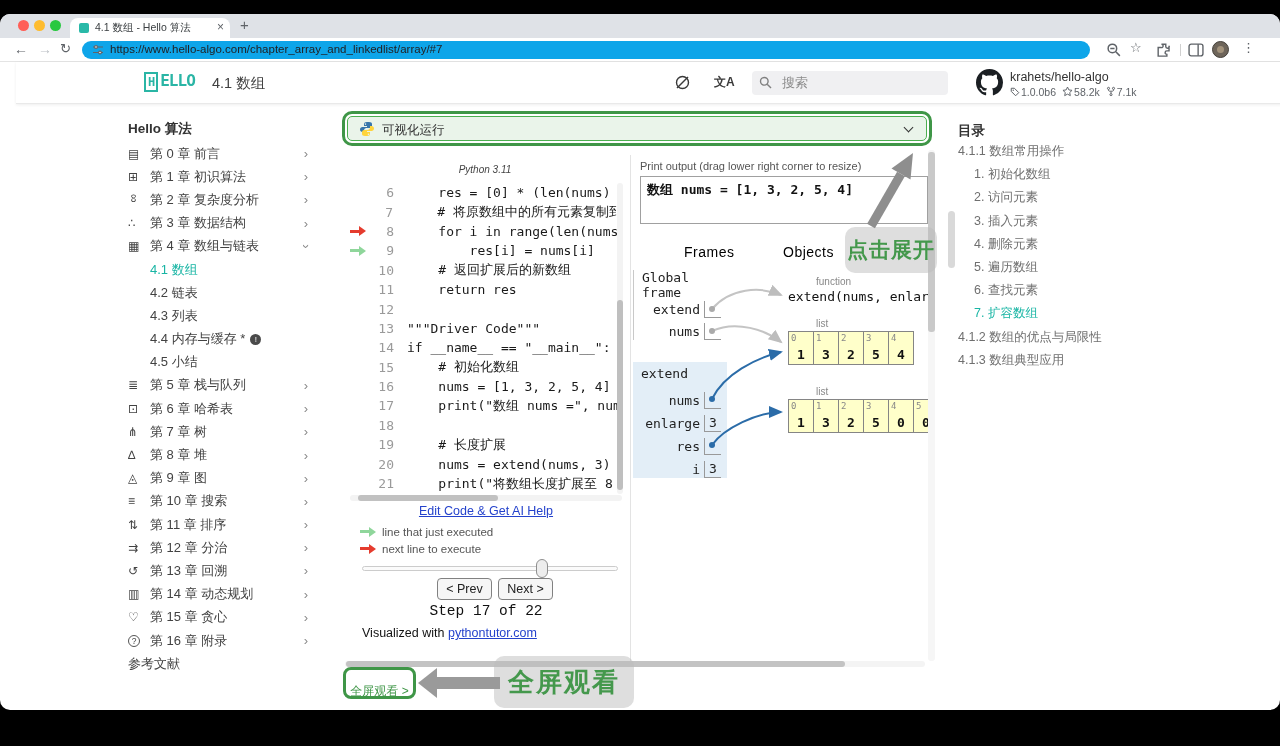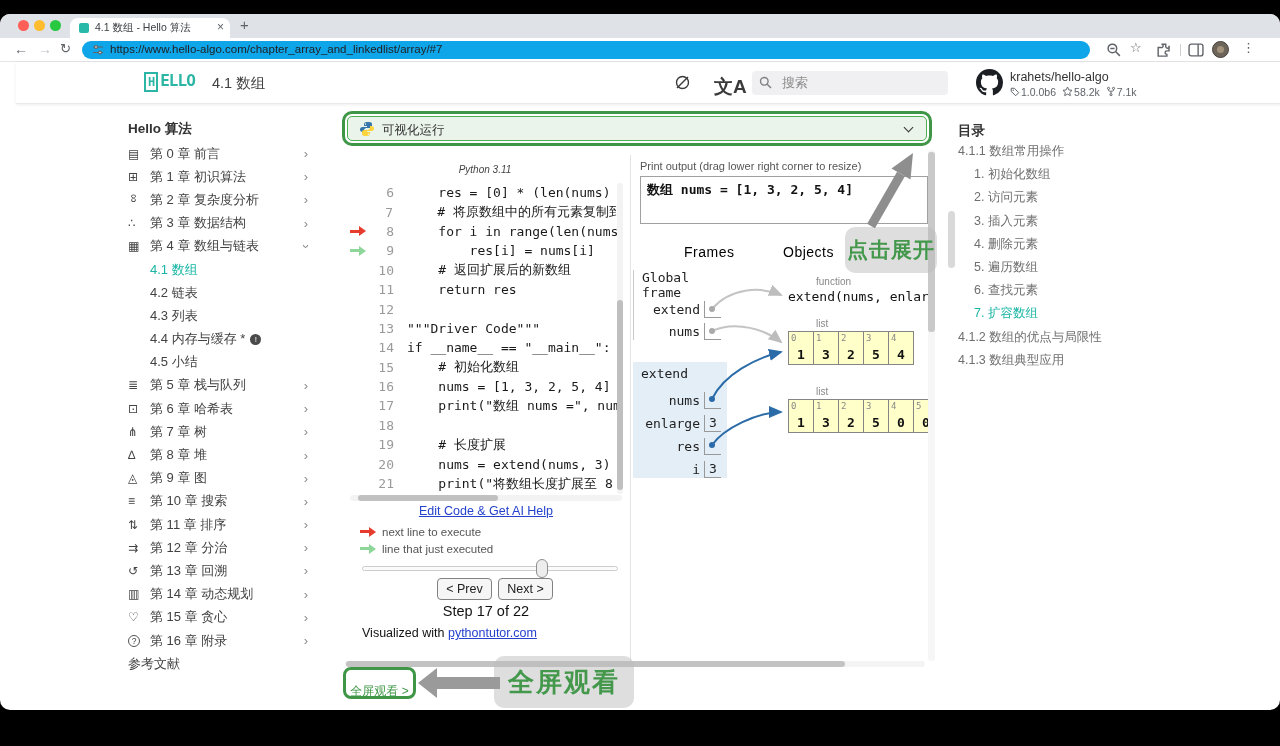--- a/index.html
+++ b/index.html
@@ -35,21 +35,21 @@
 
   
   .site-header{position:absolute;left:16px;top:48px;width:1280px;height:42px;background:#fff;
                border-bottom:1px solid #e9e9e9;box-shadow:0 1px 3px rgba(0,0,0,.07);z-index:5;}
   .logo{position:absolute;left:128px;top:9px;font-family:"DejaVu Sans Mono",monospace;
         font-weight:bold;font-size:16px;color:#2ab5a5;letter-spacing:-1px;}
   .logo b{display:inline-block;border:2px solid #2ab5a5;padding:0 2px;margin-right:2px;font-size:12px;line-height:16px;}
   .page-title{position:absolute;left:196px;top:12px;font-size:14.5px;color:#404040;}
   .hico{position:absolute;top:12px;}
   .hico.theme{left:658px;}
-  .hico.translate{left:698px;font-size:19px;font-weight:bold;color:#3a3a3a;}
+  .hico.translate{left:698px;font-size:12px;font-weight:bold;color:#3a3a3a;}
   .searchbox{position:absolute;left:736px;top:9px;width:196px;height:24px;background:#f0f0f2;border-radius:4px;}
   .searchbox svg{position:absolute;left:7px;top:5px;}
   .searchbox input{position:absolute;left:28px;top:2px;width:150px;height:18px;border:0;background:transparent;
                    font-size:13px;color:#6d28d9;outline:none;font-family:inherit;}
   .searchbox input::placeholder{color:#8a8a8a;}
   .gh{position:absolute;left:960px;top:7px;width:210px;height:30px;}
   .gh-name{position:absolute;left:34px;top:1px;font-size:12.5px;color:#333;}
   .gh-stats{position:absolute;left:34px;top:17px;font-size:10.5px;color:#5f6368;white-space:nowrap;}
   .gh-stats svg{vertical-align:-1px;margin:0 1px 0 6px;}
   .gh-stats svg:first-child{margin-left:0;}
@@ -111,21 +111,21 @@
   .legend{position:absolute;left:360px;top:509px;width:260px;}
   .leg{display:flex;align-items:center;height:17px;font-size:11.5px;color:#555;}
   .leg .arr{margin-right:6px;}
   .slider-track{position:absolute;left:362px;top:552px;width:256px;height:5px;background:#fbfbfb;
                 border:1px solid #ccc;border-radius:3px;}
   .slider-thumb{position:absolute;left:536px;top:545px;width:12px;height:19px;background:#ededed;
                 border:1px solid #8f8f8f;border-radius:6px;cursor:pointer;}
   .btn{position:absolute;top:564px;width:55px;height:22px;background:#f6f6f6;border:1px solid #818181;
        border-radius:4px;font-size:12.5px;color:#222;text-align:center;line-height:20px;cursor:pointer;}
   .btn.prev{left:437px;}.btn.next{left:498px;}
-  .step{position:absolute;left:350px;top:589px;width:272px;text-align:center;font-size:14.5px;color:#111;}
+  .step{position:absolute;left:350px;top:589px;width:272px;text-align:center;font-size:14.5px;color:#111;font-family:Liberation Mono, monospace;}
   .credit{position:absolute;left:362px;top:612px;font-size:12.5px;color:#111;}
   .credit a{color:#2442cc;text-decoration:underline;cursor:pointer;}
 
   .vdivider{position:absolute;left:630px;top:141px;width:1px;height:506px;background:#e3e3e3;}
 
   .print-label{position:absolute;left:640px;top:146px;font-size:11px;color:#555;}
   .output-box{position:absolute;left:640px;top:162px;width:288px;height:48px;border:1px solid #a0a0a0;
               background:#fff;font-family:"DejaVu Sans Mono",monospace;font-size:13px;font-weight:bold;
               color:#111;padding:4px 6px;}
   .col-hdr{position:absolute;top:230px;font-size:14px;color:#000000;letter-spacing:.5px;}
@@ -565,27 +565,27 @@
         <span class="thumb"></span>
       </div>
     <div class="code-hsb">
         <span class="thumb"></span>
       </div>
 
     <div class="edit-link">Edit Code &amp; Get AI Help</div>
     <div class="legend">
 
         <div class="leg">
+          <span class="arr green"></span>
+          <span>line that just executed</span>
+        </div>
+
+        <div class="leg">
           <span class="arr red"></span>
           <span>next line to execute</span>
-        </div>
-
-        <div class="leg">
-          <span class="arr green"></span>
-          <span>line that just executed</span>
         </div>
       </div>
     <div class="slider-track"></div>
     <div class="slider-thumb"></div>
     <div class="btn prev">&lt; Prev</div>
     <div class="btn next">Next &gt;</div>
     <div class="step">Step 17 of 22</div>
     <div class="credit"><span>Visualized with </span><a>pythontutor.com</a></div>
 
     <div class="vdivider"></div>

